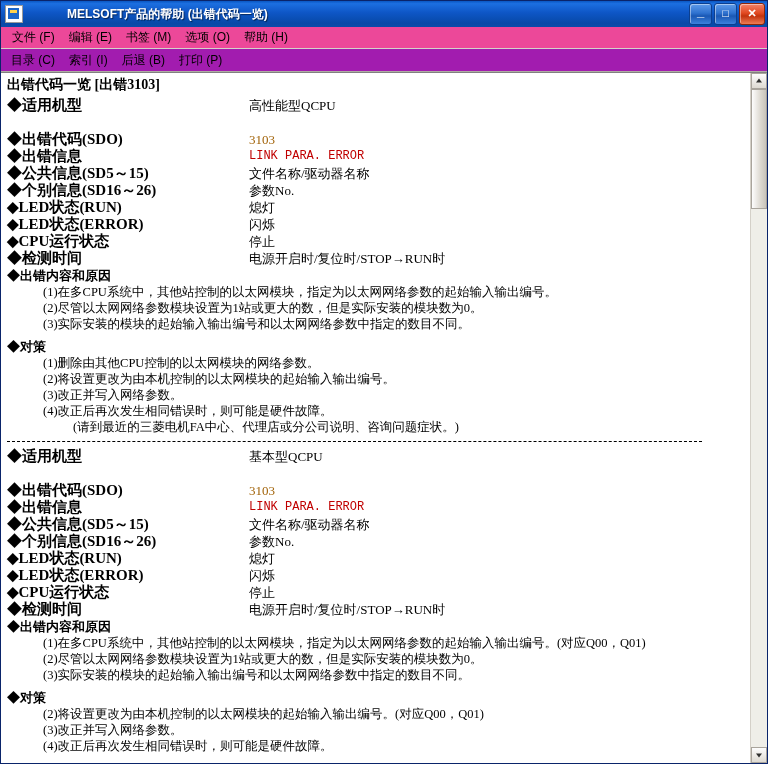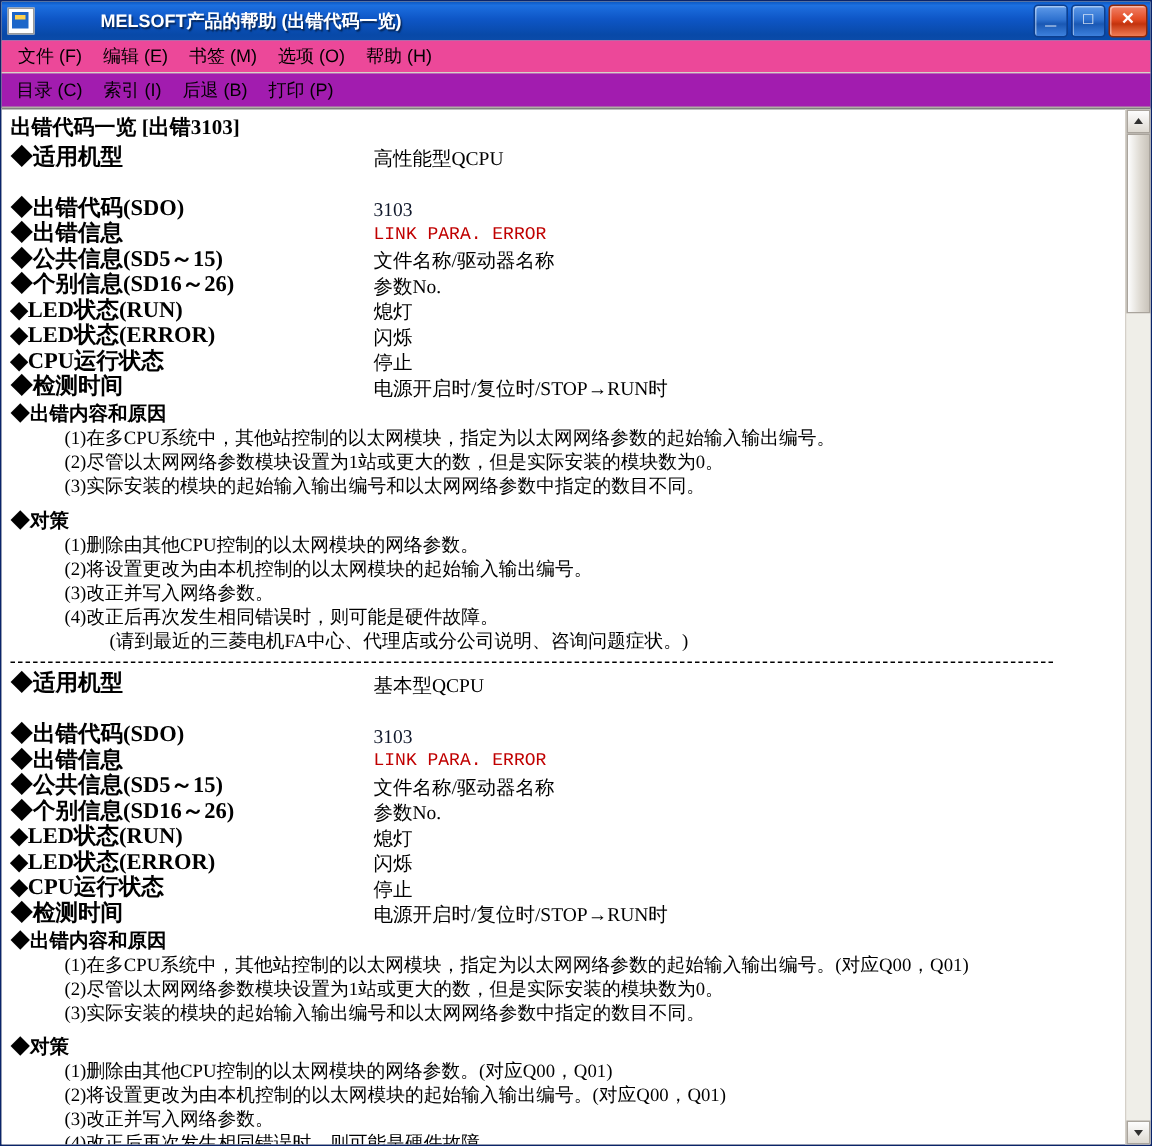--- a/index.html
+++ b/index.html
@@ -184,21 +184,21 @@
     padding-right: 10px !important;
     font-size: 15px;
     line-height: 17px;
   }
   .val {
     white-space: nowrap;
     font-size: 13px;
     line-height: 17px;
     font-family: "Liberation Serif", serif;
   }
-  .val.err { color: #0f172a; }
+  .val.err { color: #a16207; }
   .val.mono { font-family: "Liberation Mono", monospace; color: #c00000; font-size: 12px; }
   .w-col { width: 232px; }
   .section-head {
     font-weight: bold;
     font-size: 13px;
     line-height: 17px;
     margin-top: 0px;
   }
   .para {
     font-size: 12.5px;
@@ -360,21 +360,20 @@
       </tbody>
         </table>
 
       <div class="section-head">◆出错内容和原因</div>
       <div class="para">(1)在多CPU系统中，其他站控制的以太网模块，指定为以太网网络参数的起始输入输出编号。(对应Q00，Q01)</div>
       <div class="para">(2)尽管以太网网络参数模块设置为1站或更大的数，但是实际安装的模块数为0。</div>
       <div class="para">(3)实际安装的模块的起始输入输出编号和以太网网络参数中指定的数目不同。</div>
 
       <div class="gap"></div>
       <div class="section-head">◆对策</div>
-      <div class="para">(1)删除由其他CPU控制的以太网模块的网络参数。(对应Q00，Q01)</div>
       <div class="para">(2)将设置更改为由本机控制的以太网模块的起始输入输出编号。(对应Q00，Q01)</div>
       <div class="para">(3)改正并写入网络参数。</div>
       <div class="para">(4)改正后再次发生相同错误时，则可能是硬件故障。</div>
 
     </div>
 
     <div class="scrollbar">
       <div class="sb-btn up">
           <i class="sb-arrow"></i>
         </div>

